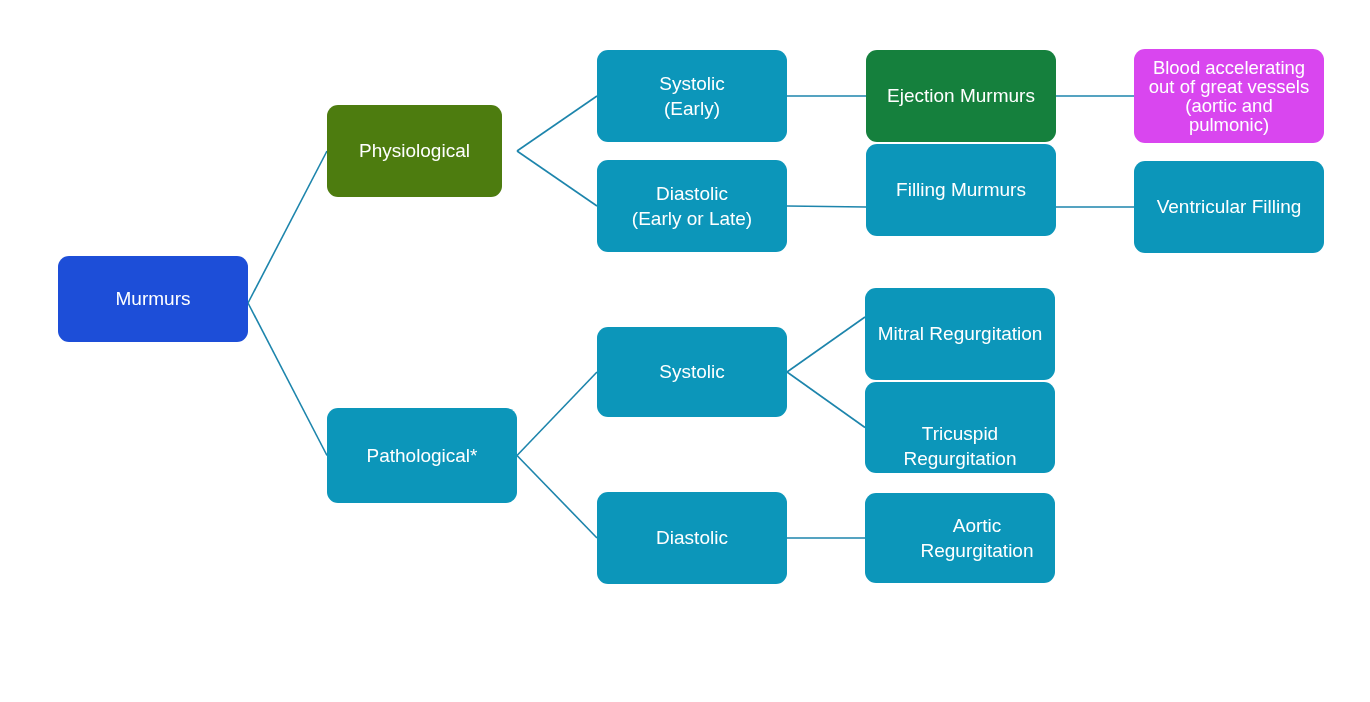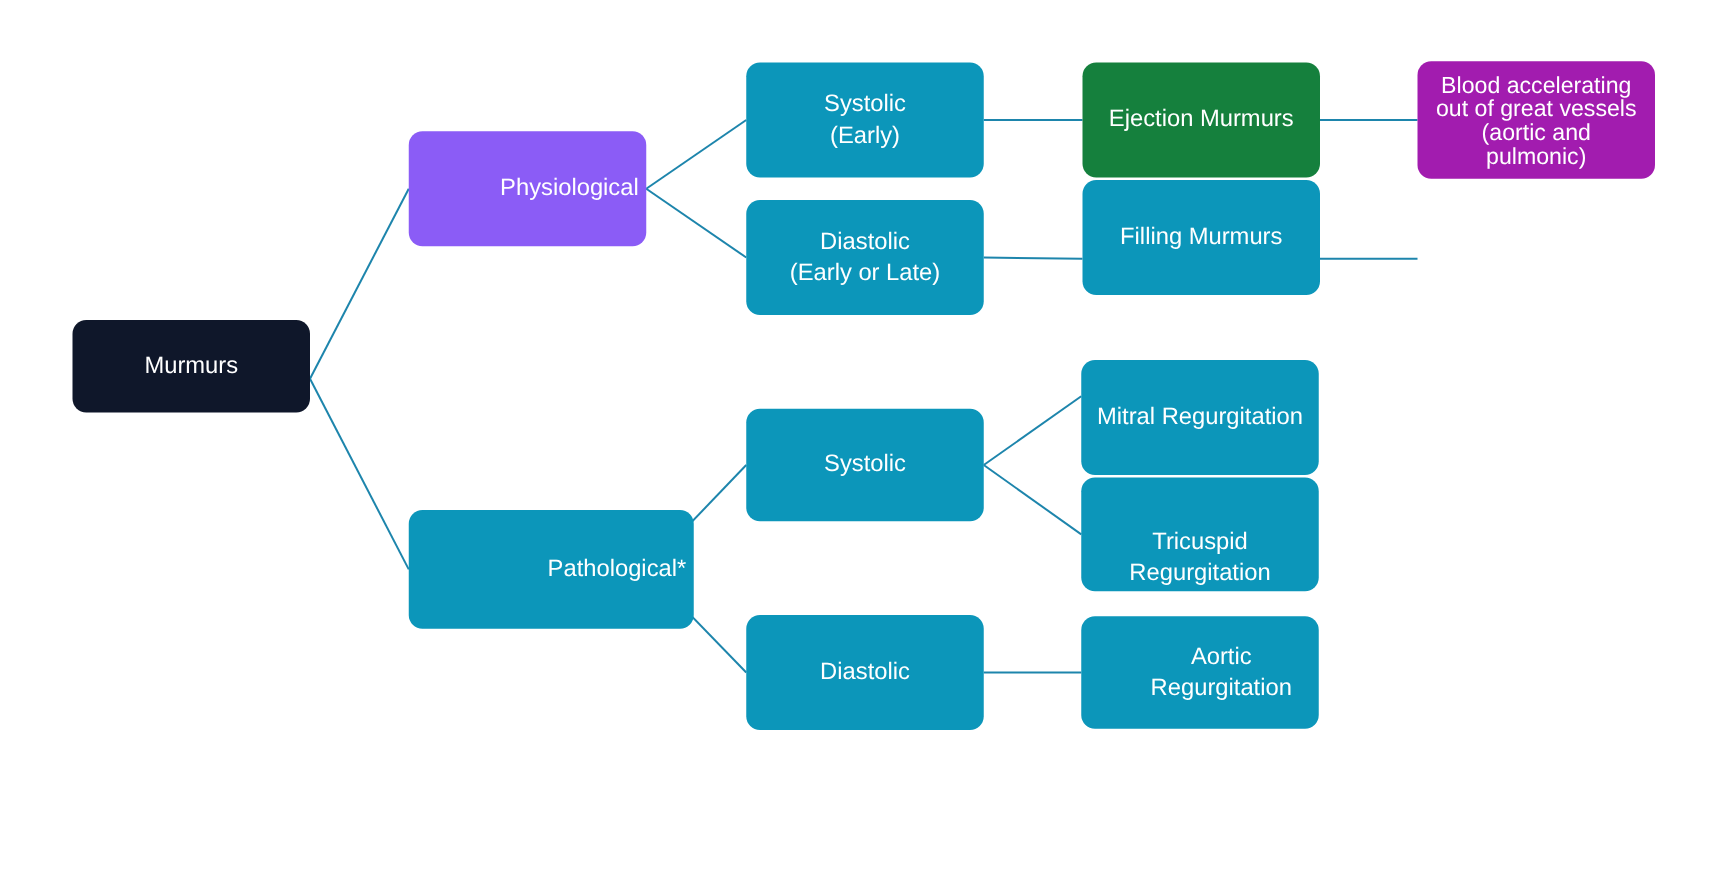--- a/index.html
+++ b/index.html
@@ -50,29 +50,29 @@
       <line x1="787" y1="206" x2="866" y2="207" stroke="#1D85AC" stroke-width="1.6"></line>
       <line x1="1056" y1="96" x2="1134" y2="96" stroke="#1D85AC" stroke-width="1.6"></line>
       <line x1="1056" y1="207" x2="1134" y2="207" stroke="#1D85AC" stroke-width="1.6"></line>
       <line x1="517" y1="455.5" x2="597" y2="372" stroke="#1D85AC" stroke-width="1.6"></line>
       <line x1="517" y1="455.5" x2="597" y2="538" stroke="#1D85AC" stroke-width="1.6"></line>
       <line x1="787" y1="372" x2="865" y2="317" stroke="#1D85AC" stroke-width="1.6"></line>
       <line x1="787" y1="372" x2="865" y2="427.5" stroke="#1D85AC" stroke-width="1.6"></line>
       <line x1="787" y1="538" x2="865" y2="538" stroke="#1D85AC" stroke-width="1.6"></line>
     </svg>
 
-  <div class="node" style="left: 58px; top: 256px; width: 190px; height: 74px; background: #0f172a; color: rgb(255, 255, 255);">
+  <div class="node" style="left: 58px; top: 256px; width: 190px; height: 86px; background: #1d4ed8; color: rgb(255, 255, 255);">
     <span class="node-label">Murmurs</span>
   </div>
 
-  <div class="node" style="left: 327px; top: 105px; width: 190px; height: 92px; background: #8b5cf6; color: rgb(255, 255, 255); justify-content: flex-end;">
+  <div class="node" style="left: 327px; top: 105px; width: 175px; height: 92px; background: #4d7c0f; color: rgb(255, 255, 255);">
     <span class="node-label">Physiological</span>
   </div>
 
-  <div class="node" style="left: 327px; top: 408px; width: 228px; height: 95px; background: rgb(12, 150, 186); color: rgb(255, 255, 255); justify-content: flex-end;">
+  <div class="node" style="left: 327px; top: 408px; width: 190px; height: 95px; background: rgb(12, 150, 186); color: rgb(255, 255, 255);">
     <span class="node-label">Pathological*</span>
   </div>
 
   <div class="node" style="left: 597px; top: 50px; width: 190px; height: 92px; background: rgb(12, 150, 186); color: rgb(255, 255, 255);">
     <span class="node-label">Systolic
 (Early)</span>
   </div>
 
   <div class="node" style="left: 597px; top: 160px; width: 190px; height: 92px; background: rgb(12, 150, 186); color: rgb(255, 255, 255);">
     <span class="node-label">Diastolic
@@ -80,27 +80,30 @@
   </div>
 
   <div class="node" style="left: 866px; top: 50px; width: 190px; height: 92px; background: #15803d; color: rgb(255, 255, 255);">
     <span class="node-label">Ejection Murmurs</span>
   </div>
 
   <div class="node" style="left: 866px; top: 144px; width: 190px; height: 92px; background: rgb(12, 150, 186); color: rgb(255, 255, 255);">
     <span class="node-label">Filling Murmurs</span>
   </div>
 
-  <div class="node tight" style="left: 1134px; top: 49px; width: 190px; height: 94px; background: #a21caf; color: rgb(255, 255, 255);">
+  <div class="node tight" style="left: 1134px; top: 49px; width: 190px; height: 94px; background: #d946ef; color: rgb(255, 255, 255);">
     <span class="node-label">Blood accelerating
 out of great vessels
 (aortic and
 pulmonic)</span>
   </div>
 
+  <div class="node" style="left: 1134px; top: 161px; width: 190px; height: 92px; background: rgb(12, 150, 186); color: rgb(255, 255, 255);">
+    <span class="node-label">Ventricular Filling</span>
+  </div>
 
   <div class="node" style="left: 597px; top: 327px; width: 190px; height: 90px; background: rgb(12, 150, 186); color: rgb(255, 255, 255);">
     <span class="node-label">Systolic</span>
   </div>
 
   <div class="node" style="left: 597px; top: 492px; width: 190px; height: 92px; background: rgb(12, 150, 186); color: rgb(255, 255, 255);">
     <span class="node-label">Diastolic</span>
   </div>
 
   <div class="node" style="left: 865px; top: 288px; width: 190px; height: 92px; background: rgb(12, 150, 186); color: rgb(255, 255, 255);">

